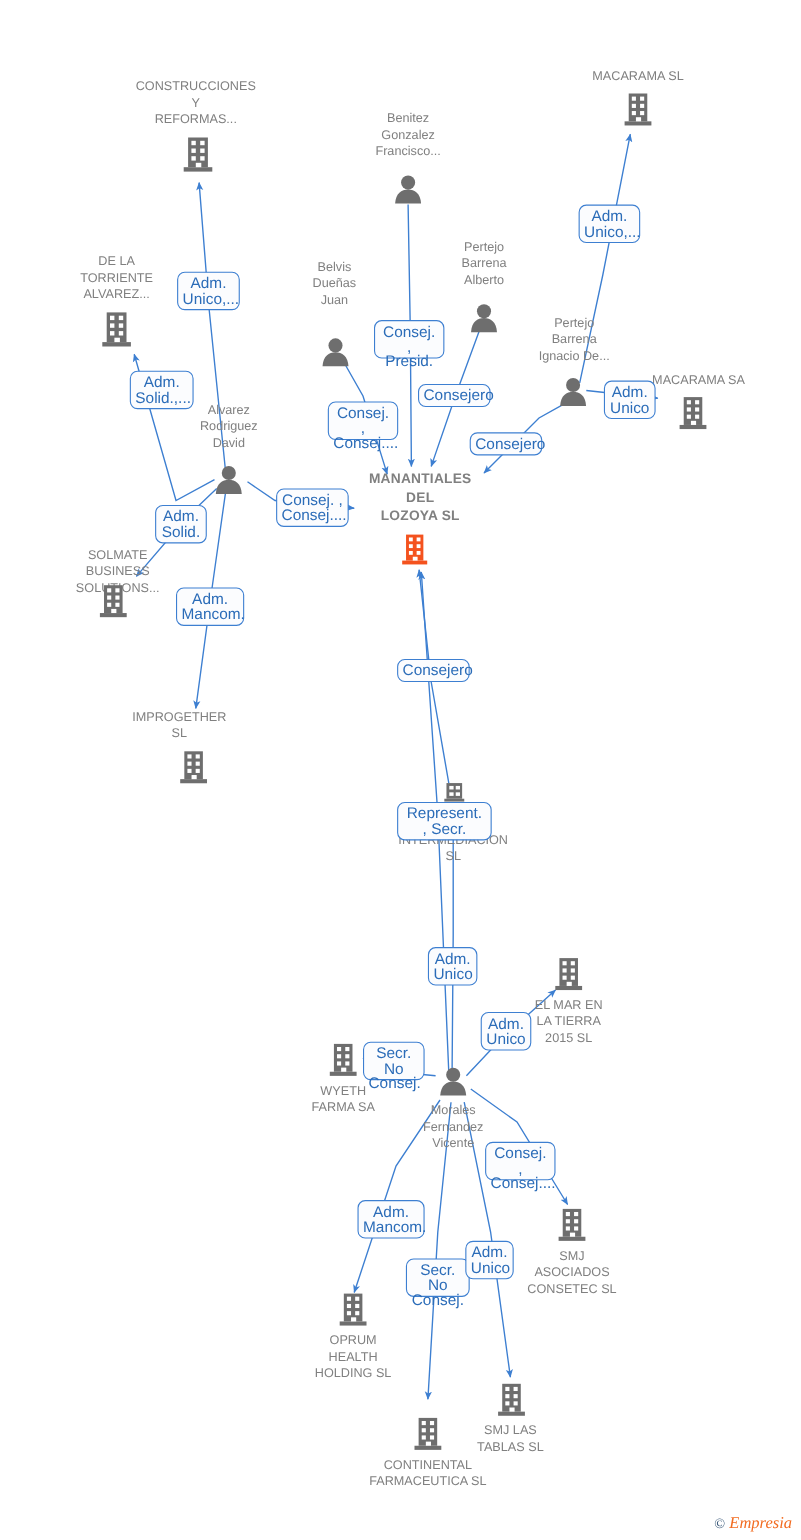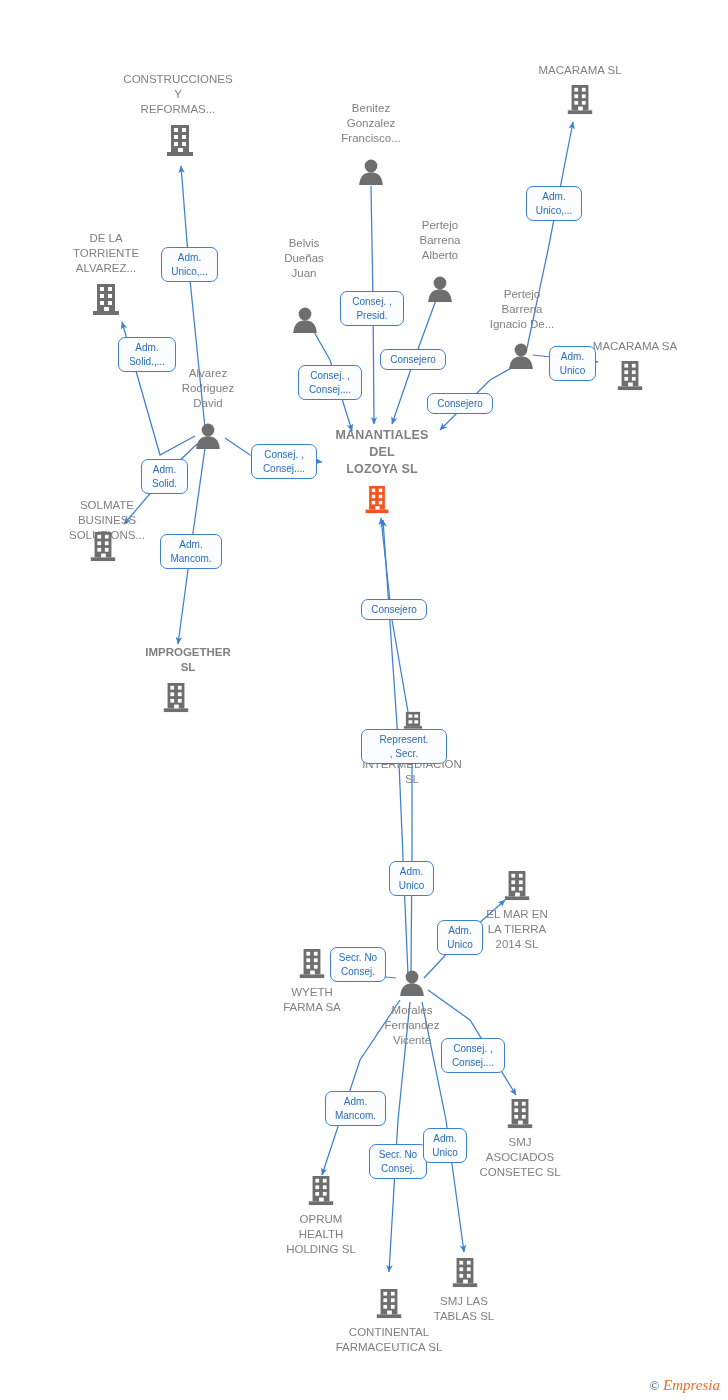--- a/index.html
+++ b/index.html
@@ -20,21 +20,21 @@
 
   .ico{position:absolute;}
 
   
   .rel{
     position:absolute;
     border:1.3px solid #3d7fd1;
     border-radius:7px;
     background:#fbfcfe;
     color:#2b6cb8;
-    font-size:10px;line-height:13.5px;
+    font-size:14px;line-height:13.5px;
     text-align:center;
     padding:3px 4px;
     box-sizing:border-box;
     white-space:pre-line;
   }
 
   .watermark{
     position:absolute;right:8px;bottom:6px;
     font-size:15px;color:#f26c21;
     font-family:"Liberation Serif","DejaVu Serif",serif;
@@ -152,21 +152,21 @@
           <rect x="10" y="11" width="4" height="4"></rect>
           <rect x="18" y="11" width="4" height="4"></rect>
           <rect x="10" y="18" width="4" height="4"></rect>
           <rect x="18" y="18" width="4" height="4"></rect>
           <rect x="14" y="24" width="5" height="4"></rect>
         </g>
     </svg>
   </div>
 
   <div class="node">
-    <div class="node-label" style="left:124px;top:645px;width:128px;font-weight:bold;">IMPROGETHER
+    <div class="node-label" style="left:99px;top:645px;width:128px;">IMPROGETHER
 SL</div>
     <svg class="ico" style="left:161px;top:682px;" width="30" height="32" viewBox="0 0 32 34">
       <rect x="7" y="1" width="18" height="27" fill="#6e6e6e"></rect>
       <rect x="3" y="28" width="26" height="4" fill="#6e6e6e"></rect>
       <g fill="#ffffff">
           <rect x="10" y="4" width="4" height="4"></rect>
           <rect x="18" y="4" width="4" height="4"></rect>
           <rect x="10" y="11" width="4" height="4"></rect>
           <rect x="18" y="11" width="4" height="4"></rect>
           <rect x="10" y="18" width="4" height="4"></rect>
@@ -281,21 +281,21 @@
           <rect x="18" y="10" width="6" height="5"></rect>
           <rect x="9" y="19" width="6" height="5"></rect>
           <rect x="18" y="19" width="6" height="5"></rect>
         </g>
     </svg>
   </div>
 
   <div class="node">
     <div class="node-label" style="left:467px;top:907px;width:100px;">EL MAR EN
 LA TIERRA
-2014  SL</div>
+2015  SL</div>
     <svg class="ico" style="left:502px;top:870px;" width="30" height="32" viewBox="0 0 32 34">
       <rect x="7" y="1" width="18" height="27" fill="#6e6e6e"></rect>
       <rect x="3" y="28" width="26" height="4" fill="#6e6e6e"></rect>
       <g fill="#ffffff">
           <rect x="10" y="4" width="4" height="4"></rect>
           <rect x="18" y="4" width="4" height="4"></rect>
           <rect x="10" y="11" width="4" height="4"></rect>
           <rect x="18" y="11" width="4" height="4"></rect>
           <rect x="10" y="18" width="4" height="4"></rect>
           <rect x="18" y="18" width="4" height="4"></rect>

